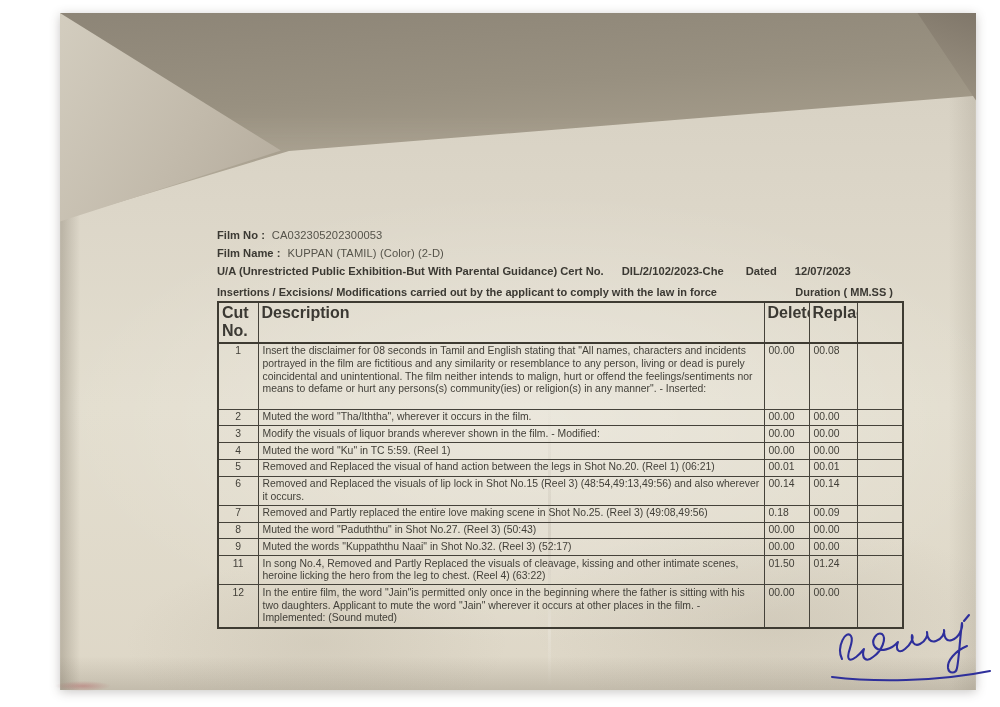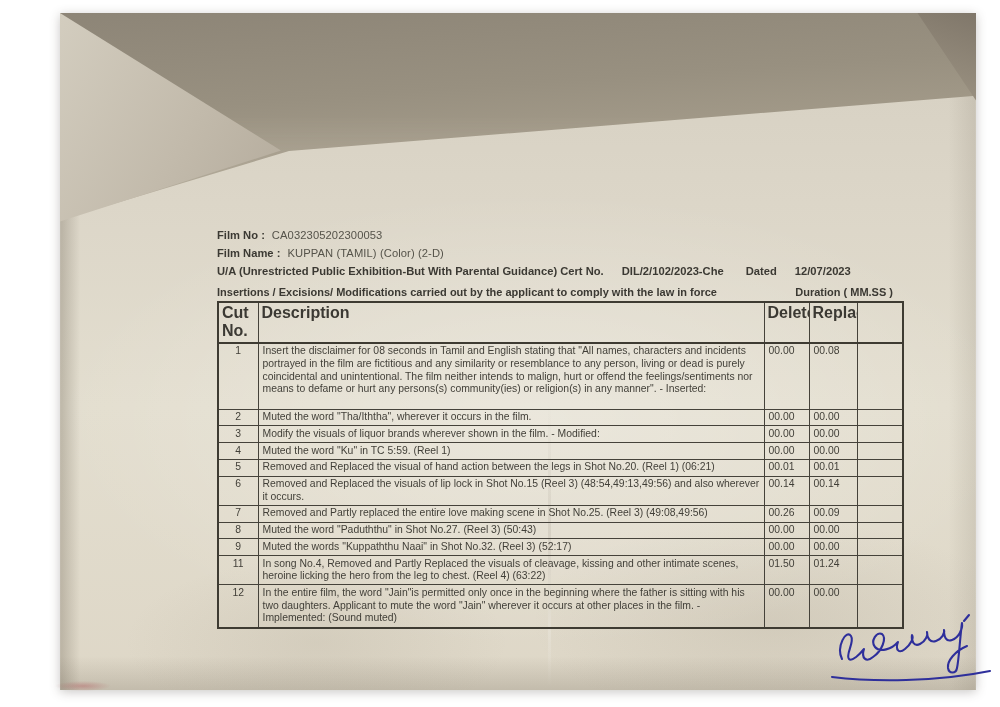--- a/index.html
+++ b/index.html
@@ -172,21 +172,21 @@
           <tr>
             <td class="c-cut">6</td>
             <td class="c-desc">Removed and Replaced the visuals of lip lock in Shot No.15 (Reel 3) (48:54,49:13,49:56) and also wherever it occurs.</td>
             <td class="c-del">00.14</td>
             <td class="c-rep">00.14</td>
             <td class="c-blank"></td>
           </tr>
           <tr>
             <td class="c-cut">7</td>
             <td class="c-desc">Removed and Partly replaced the entire love making scene in Shot No.25. (Reel 3) (49:08,49:56)</td>
-            <td class="c-del">00.26</td>
+            <td class="c-del">0.18</td>
             <td class="c-rep">00.09</td>
             <td class="c-blank"></td>
           </tr>
           <tr>
             <td class="c-cut">8</td>
             <td class="c-desc">Muted the word "Paduththu" in Shot No.27. (Reel 3) (50:43)</td>
             <td class="c-del">00.00</td>
             <td class="c-rep">00.00</td>
             <td class="c-blank"></td>
           </tr>

